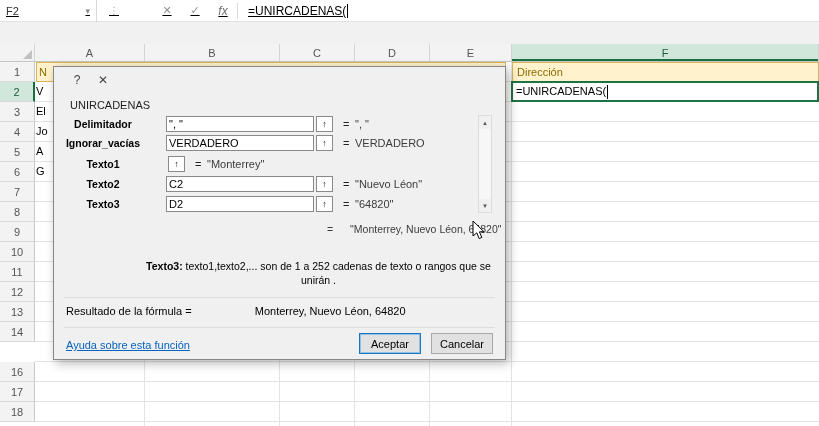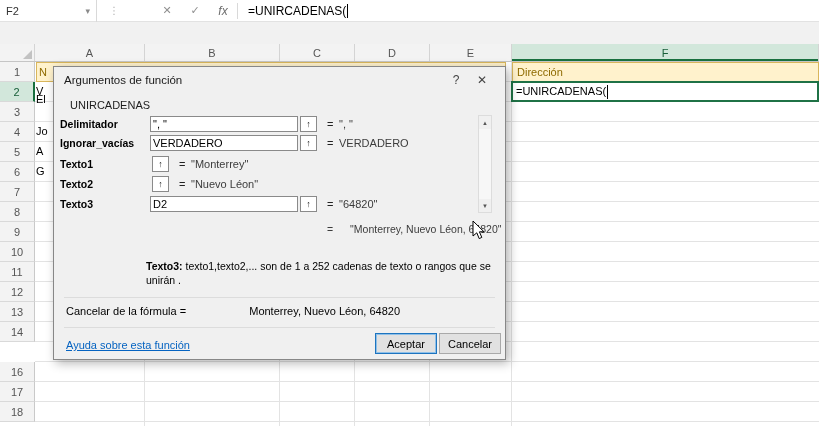--- a/index.html
+++ b/index.html
@@ -1,21 +1,21 @@
 <!DOCTYPE html>
 <html><head>
 <meta charset="utf-8">
 <style>
   * { box-sizing: border-box; }
   body { margin: 0; background: #fff; font-family: "Liberation Sans", sans-serif; }
   .screen { position: relative; width: 819px; height: 426px; overflow: hidden; background: #fff; }
 
   
   .formula-bar { position: absolute; top: 0; left: 0; width: 819px; height: 22px;
-    background: #fff; border-bottom: 1px solid #e2e2e2; display: flex; align-items: center; }
+    background: #fff; border-bottom: 1px solid #e2e2e2; display: flex; align-items: center; text-decoration: underline; }
   .name-box { width: 97px; height: 22px; display: flex; align-items: center; justify-content: space-between;
     padding: 0 6px; border-right: 1px solid #d9d9d9; font-size: 11px; color: #333; }
   .nb-arrow { color: #8a8a8a; font-size: 9px; }
   .fb-spacer { width: 56px; height: 22px; display: flex; align-items: center; }
   .fb-splitter { color: #b0b0b0; font-size: 10px; margin-left: 12px; }
   .fb-btn { background: none; border: none; color: #8f8f8f; font-size: 11px; width: 28px; height: 22px;
     text-align: center; padding: 0; font-family: "Liberation Sans", sans-serif; }
   .fb-btn.fx { font-style: italic; font-size: 12px; color: #6f6f6f; }
   .fb-divider { width: 1px; height: 16px; background: #d9d9d9; }
   .formula-input { flex: 1; height: 22px; display: flex; align-items: center; padding-left: 10px;
@@ -60,48 +60,48 @@
   
   .dialog { position: absolute; left: 53px; top: 66px; width: 453px; height: 294px;
     background: #f0f0f0; border: 1px solid #878787; box-shadow: 3px 3px 10px rgba(0,0,0,.3);
     font-size: 11px; color: #000; z-index: 10; }
   .dlg-titlebar { height: 26px; display: flex; align-items: center; padding: 0 10px; }
   .dlg-title { flex: 1; font-size: 11.5px; color: #1a1a1a; }
   .dlg-sysbtn { width: 26px; text-align: center; color: #444; font-size: 12px; }
   .fn-name { position: absolute; left: 16px; top: 32px; color: #1d1d1d; }
 
   .f-row { position: absolute; left: 6px; right: 32px; height: 18px; display: flex; align-items: center; }
-  .f-label { width: 86px; text-align: left; font-weight: bold; margin-right: 4px;
+  .f-label { width: 86px; text-align: center; font-weight: bold; margin-right: 20px;
     white-space: nowrap; font-size: 10.5px; }
   .f-input { width: 148px; height: 16px; background: #fff; border: 1px solid #8a8a8a;
     font-size: 11px; line-height: 14px; padding: 0 2px; overflow: hidden; white-space: nowrap; }
   .f-range { width: 17px; height: 16px; background: #fff; border: 1px solid #8a8a8a; margin-left: 2px;
     display: flex; align-items: center; justify-content: center; font-size: 9px; font-weight: bold;
     color: #222; padding: 0; font-family: "Liberation Sans", sans-serif; }
   .f-eq { margin-left: 10px; width: 8px; color: #222; }
   .f-result { margin-left: 4px; color: #3c3c3c; white-space: nowrap; overflow: hidden; }
 
   .dlg-scrollbar { position: absolute; left: 424px; top: 48px; width: 14px; height: 98px;
     background: #f7f7f7; border: 1px solid #dcdcdc; }
   .sb-btn { position: absolute; left: 0; width: 12px; height: 13px; display: flex; align-items: center;
     justify-content: center; font-size: 6px; color: #555; background: #f0f0f0; border: none; padding: 0; }
   .sb-up { top: 0; } .sb-down { bottom: 0; }
 
   .dlg-preview { position: absolute; left: 273px; top: 156px; color: #3c3c3c; font-size: 10.5px;
     white-space: nowrap; }
   .dlg-preview .pv-text { margin-left: 14px; }
   .dlg-desc { position: absolute; left: 12px; top: 176px; right: 8px; font-size: 10.5px; color: #000; }
-  .dlg-hint { position: absolute; left: 92px; top: 192px; width: 345px; text-align: left;
+  .dlg-hint { position: absolute; left: 92px; top: 192px; width: 345px; text-align: center;
     font-size: 10.5px; line-height: 14px; }
   .dlg-sep { position: absolute; left: 10px; right: 10px; height: 1px; background: #dcdcdc; }
   .dlg-result { position: absolute; left: 12px; top: 238px; font-size: 11px; }
   .dlg-result .rv { margin-left: 12px; padding-left: 48px; }
   .dlg-help-link { position: absolute; left: 12px; top: 272px; color: #0563c1;
     text-decoration: underline; font-size: 11px; }
-  .dlg-buttons { position: absolute; right: 4px; top: 266px; display: flex; gap: 2px; margin-left: 48px; }
+  .dlg-buttons { position: absolute; right: 12px; top: 266px; display: flex; gap: 10px; margin-left: 48px; }
   .dlg-btn { width: 62px; height: 21px; font-size: 11px; font-family: "Liberation Sans", sans-serif;
     background: #e1e1e1; border: 1px solid #a9a9a9; padding: 0; }
   .dlg-btn.primary { border: 1px solid #1d74bf; box-shadow: inset 0 0 0 1px #8fc0e8; }
 
   .mouse-cursor { position: absolute; left: 472px; top: 220px; z-index: 30; }
 </style>
 </head>
 <body>
 
 <div class="screen">
@@ -157,33 +157,32 @@
 
   <div class="cells"></div>
   <div class="vline" style="left:144px"></div>
   <div class="vline" style="left:279px"></div>
   <div class="vline" style="left:354px"></div>
   <div class="vline" style="left:429px"></div>
   <div class="vline" style="left:511px"></div>
 
   <div class="row1-band">N</div>
   <div class="cellA" style="top:82px">V</div>
-  <div class="cellA" style="top:90px">El</div>
+  <div class="cellA" style="top:102px">El</div>
   <div class="cellA" style="top:122px">Jo</div>
   <div class="cellA" style="top:142px">A</div>
   <div class="cellA" style="top:162px">G</div>
   <div class="cellF1">Dirección</div>
   <div class="cellF2">
     <span>=UNIRCADENAS(</span>
     <span class="caret"></span>
   </div>
 
   <div class="dialog">
     <div class="dlg-titlebar">
-      <span class="dlg-title">Argumentos de función</span>
       <span class="dlg-sysbtn">?</span>
       <span class="dlg-sysbtn">✕</span>
     </div>
     <div class="fn-name">UNIRCADENAS</div>
 
     <div class="f-row" style="top:48px">
       <span class="f-label">Delimitador</span>
       <div class="f-input">", "</div>
       <button class="f-range">↑</button>
       <span class="f-eq">=</span>
@@ -197,20 +196,21 @@
       <span class="f-result">VERDADERO</span>
     </div>
     <div class="f-row" style="top:88px">
       <span class="f-label">Texto1</span>
       <button class="f-range">↑</button>
       <span class="f-eq">=</span>
       <span class="f-result">"Monterrey"</span>
     </div>
     <div class="f-row" style="top:108px">
       <span class="f-label">Texto2</span>
+      <div class="f-input">C2</div>
       <button class="f-range">↑</button>
       <span class="f-eq">=</span>
       <span class="f-result">"Nuevo Léon"</span>
     </div>
     <div class="f-row" style="top:128px">
       <span class="f-label">Texto3</span>
       <div class="f-input">D2</div>
       <button class="f-range">↑</button>
       <span class="f-eq">=</span>
       <span class="f-result">"64820"</span>
@@ -228,21 +228,21 @@
 
 
     <div class="dlg-hint">
       <b>Texto3:</b>
       <span>texto1,texto2,... son de 1 a 252 cadenas de texto o rangos que se unirán .</span>
     </div>
 
     <div class="dlg-sep" style="top:230px"></div>
 
     <div class="dlg-result">
-      <span>Cancelar de la fórmula =</span>
+      <span>Resultado de la fórmula =</span>
       <span class="rv">Monterrey, Nuevo Léon, 64820</span>
     </div>
 
     <div class="dlg-sep" style="top:260px"></div>
 
     <a class="dlg-help-link" href="#">Ayuda sobre esta función</a>
     <div class="dlg-buttons">
       <button class="dlg-btn primary">Aceptar</button>
       <button class="dlg-btn">Cancelar</button>
     </div>

